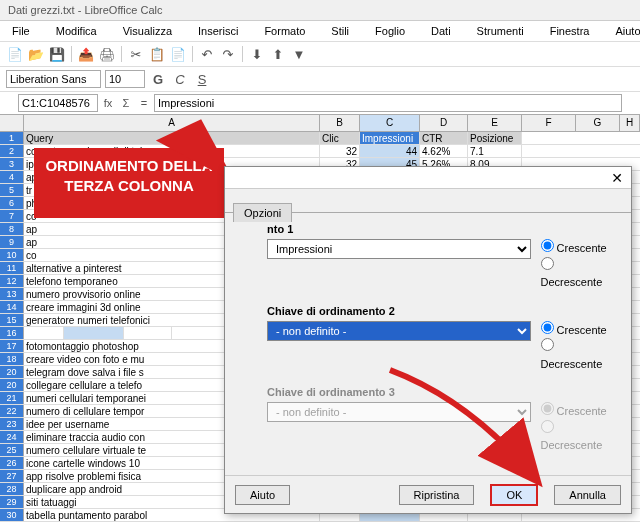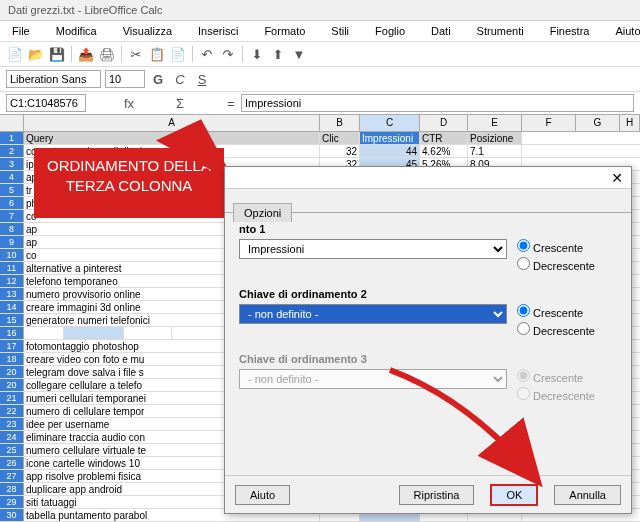--- a/index.html
+++ b/index.html
@@ -11,24 +11,24 @@
   .menubar span { padding: 2px 6px; font-size: 11px; cursor: default; }
   
   .toolbar { display: flex; gap: 3px; padding: 3px 6px; background: #fff; border-bottom: 1px solid #ddd; align-items: center; }
   .tb-icon { width: 18px; height: 18px; display: inline-flex; align-items: center; justify-content: center; font-size: 13px; color: #555; }
   .tb-sep { width: 1px; height: 16px; background: #ccc; margin: 0 2px; }
   
   .format-bar { display: flex; gap: 4px; padding: 3px 6px; background: #fff; border-bottom: 1px solid #ddd; align-items: center; }
   .font-select { border: 1px solid #aaa; font-size: 11px; padding: 1px 3px; width: 95px; height: 18px; }
   .size-select { border: 1px solid #aaa; font-size: 11px; padding: 1px 3px; width: 40px; height: 18px; }
   
-  .formula-bar { display: flex; gap: 2px; padding: 2px 6px; background: #fff; border-bottom: 1px solid #aaa; align-items: center; }
+  .formula-bar { display: flex; gap: 2px; padding: 2px 18px; background: #fff; border-bottom: 1px solid #aaa; align-items: center; }
   .cell-ref { border: 1px solid #aaa; font-size: 11px; padding: 1px 3px; width: 80px; height: 18px; }
   .formula-input { border: 1px solid #aaa; font-size: 11px; padding: 1px 3px; flex: 1; height: 18px; }
-  .fb-icon { width: 16px; height: 16px; display: inline-flex; align-items: center; justify-content: center; font-size: 13px; color: #555; margin-left: 33px; }
+  .fb-icon { width: 16px; height: 16px; display: inline-flex; align-items: center; justify-content: center; font-size: 11px; color: #555; }
   
   .sheet { position: relative; }
   .col-headers { display: flex; background: #eee; border-bottom: 1px solid #aaa; }
   .corner { width: 24px; height: 16px; background: #eee; border-right: 1px solid #aaa; }
   .col-h { height: 16px; text-align: center; font-size: 10px; border-right: 1px solid #aaa; line-height: 16px; background: #eee; }
   .col-h.sel { background: #cce0f5; }
   .col-A { width: 296px; }
   .col-B { width: 40px; }
   .col-C { width: 60px; }
   .col-D { width: 48px; }
@@ -38,30 +38,30 @@
   .col-H { width: 20px; }
   
   .row { display: flex; border-bottom: 1px solid #ddd; height: 13px; }
   .row-h { width: 24px; background: #3a7dd6; color: #fff; font-size: 9px; text-align: center; border-right: 1px solid #aaa; line-height: 13px; }
   .cell { border-right: 1px solid #ddd; font-size: 10px; padding: 0 2px; white-space: nowrap; overflow: hidden; line-height: 13px; }
   .cell.hdr { background: #d3d3d3; font-weight: normal; }
   .cell.sel { background: #c5dbf2; }
   .cell.sel-hdr { background: #3a7dd6; color: #fff; }
   .cell.r { text-align: right; }
   
-  .annotation { position: absolute; top: 148px; left: 34px; width: 190px; height: 70px; background: #d62020; color: #fff; font-weight: normal; font-size: 15px; text-align: center; padding: 8px 6px; line-height: 1.3; z-index: 5; }
+  .annotation { position: absolute; top: 148px; left: 34px; width: 190px; height: 70px; background: #d62020; color: #fff; font-weight: bold; font-size: 15px; text-align: center; padding: 8px 6px; line-height: 1.3; z-index: 5; }
   .annotation::after { content: ''; position: absolute; top: -24px; right: -26px; width: 0; height: 0; border-left: 30px solid transparent; border-right: 60px solid transparent; border-bottom: 40px solid #d62020; transform: rotate(28deg); }
   
   .dialog { position: absolute; top: 166px; left: 224px; width: 408px; height: 348px; background: #f0f0f0; border: 1px solid #888; box-shadow: 2px 2px 8px rgba(0,0,0,0.3); z-index: 10; }
   .dlg-titlebar { height: 22px; background: #fff; border-bottom: 1px solid #ccc; display: flex; justify-content: flex-end; align-items: center; padding: 0 8px; }
   .dlg-close { font-size: 14px; cursor: pointer; }
   .dlg-tabs { display: flex; padding: 4px 8px 0; background: #f0f0f0; }
   .dlg-tab { padding: 3px 10px; font-size: 11px; border: 1px solid #aaa; border-bottom: none; background: #e0e0e0; position: relative; top: 10px; }
   .dlg-body { padding: 10px 14px; border-top: 1px solid #aaa; height: 276px; }
-  .sort-key { margin-bottom: 14px; }
+  .sort-key { margin-bottom: 14px; margin-left: 28px; }
   .sort-label { font-size: 11px; font-weight: bold; margin-bottom: 4px; }
   .sort-row { display: flex; gap: 10px; align-items: flex-start; }
   .sort-select { width: 268px; height: 20px; border: 1px solid #888; font-size: 11px; padding: 1px 4px; background: #fff; }
   .sort-select.blue { background: #2563c9; color: #fff; }
   .sort-radios { font-size: 11px; }
   .sort-radios label { display: block; line-height: 1.5; }
   .sort-radios.disabled { color: #999; }
   .dlg-footer { position: absolute; bottom: 0; left: 0; right: 0; height: 38px; display: flex; align-items: center; padding: 0 10px; gap: 16px; background: #f0f0f0; border-top: 1px solid #ccc; }
   .dlg-btn { padding: 3px 14px; font-size: 11px; border: 1px solid #888; background: #e8e8e8; cursor: pointer; }
   .dlg-btn.ok { border: 2px solid #d62020; background: #d8e8fc; }

